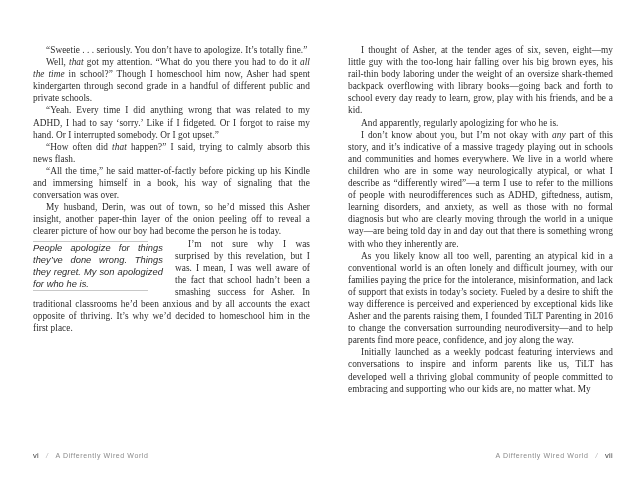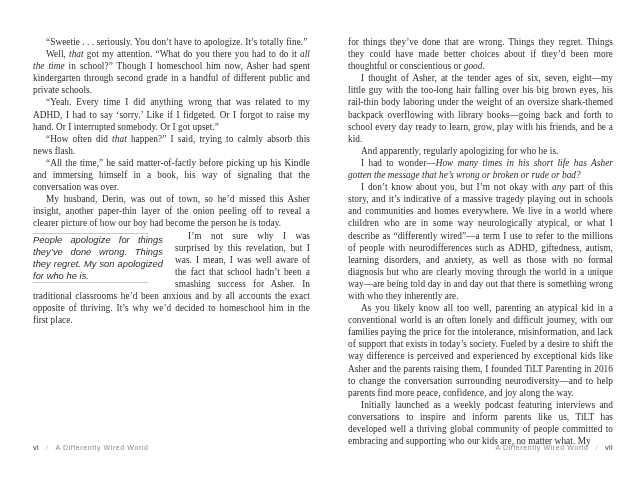--- a/index.html
+++ b/index.html
@@ -5,20 +5,21 @@
   html, body {
     margin: 0; padding: 0;
     width: 640px; height: 480px;
     background: #ffffff;
     overflow: hidden;
   }
   main.spread {
     position: relative;
     width: 640px; height: 360px;
     font-family: "Liberation Serif", serif;
+    margin-top: 8px;
   }
   .page {
     position: absolute;
     top: 36px;
   }
   .page.left  { left: 33px;  width: 277px; }
   .page.right { left: 348px; width: 265px; }
 
   .body-text p {
     margin: 0;
@@ -96,24 +97,22 @@
         <hr class="pq-rule">
         <p class="pq-text">People apologize for things they’ve done wrong. Things they regret. My son apologized for who he is.</p>
         <hr class="pq-rule">
       </aside>
     <p class="indent"><span>I’m not sure why I was surprised by this revelation, but I was. I mean, I was well aware of the fact that school hadn’t been a smashing success for Asher. In traditional classrooms he’d been anxious and by all accounts the exact opposite of thriving. It’s why we’d decided to homeschool him in the first place.</span></p>
       </div>
   </section>
 
   <section class="page right">
     <div class="body-text">
-        <p><span>for things they’ve done that are wrong. Things they regret. Things they could have made better choices about if they’d been more thoughtful or conscientious or </span><i>good</i><span>.</span></p>
         <p class="indent"><span>I thought of Asher, at the tender ages of six, seven, eight—my little guy with the too-long hair falling over his big brown eyes, his rail-thin body laboring under the weight of an oversize shark-themed backpack overflowing with library books—going back and forth to school every day ready to learn, grow, play with his friends, and be a kid.</span></p>
         <p class="indent"><span>And apparently, regularly apologizing for who he is.</span></p>
-        <p class="indent"><span>I had to wonder—</span><i>How many times in his short life has Asher gotten the message that he’s wrong or broken or rude or bad?</i></p>
         <p class="indent"><span>I don’t know about you, but I’m not okay with </span><i>any</i><span> part of this story, and it’s indicative of a massive tragedy playing out in schools and communities and homes everywhere. We live in a world where children who are in some way neurologically atypical, or what I describe as “differently wired”—a term I use to refer to the millions of people with neurodifferences such as ADHD, giftedness, autism, learning disorders, and anxiety, as well as those with no formal diagnosis but who are clearly moving through the world in a unique way—are being told day in and day out that there is something wrong with who they inherently are.</span></p>
         <p class="indent"><span>As you likely know all too well, parenting an atypical kid in a conventional world is an often lonely and difficult journey, with our families paying the price for the intolerance, misinformation, and lack of support that exists in today’s society. Fueled by a desire to shift the way difference is perceived and experienced by exceptional kids like Asher and the parents raising them, I founded TiLT Parenting in 2016 to change the conversation surrounding neurodiversity—and to help parents find more peace, confidence, and joy along the way.</span></p>
         <p class="indent"><span>Initially launched as a weekly podcast featuring interviews and conversations to inspire and inform parents like us, TiLT has developed well a thriving global community of people committed to embracing and supporting who our kids are, no matter what. My</span></p>
       </div>
   </section>
 
   <footer class="footer left-footer">
     <span class="pagenum">vi</span><span class="sep">/</span><span class="running-head">A Differently Wired World</span>
   </footer>
 

